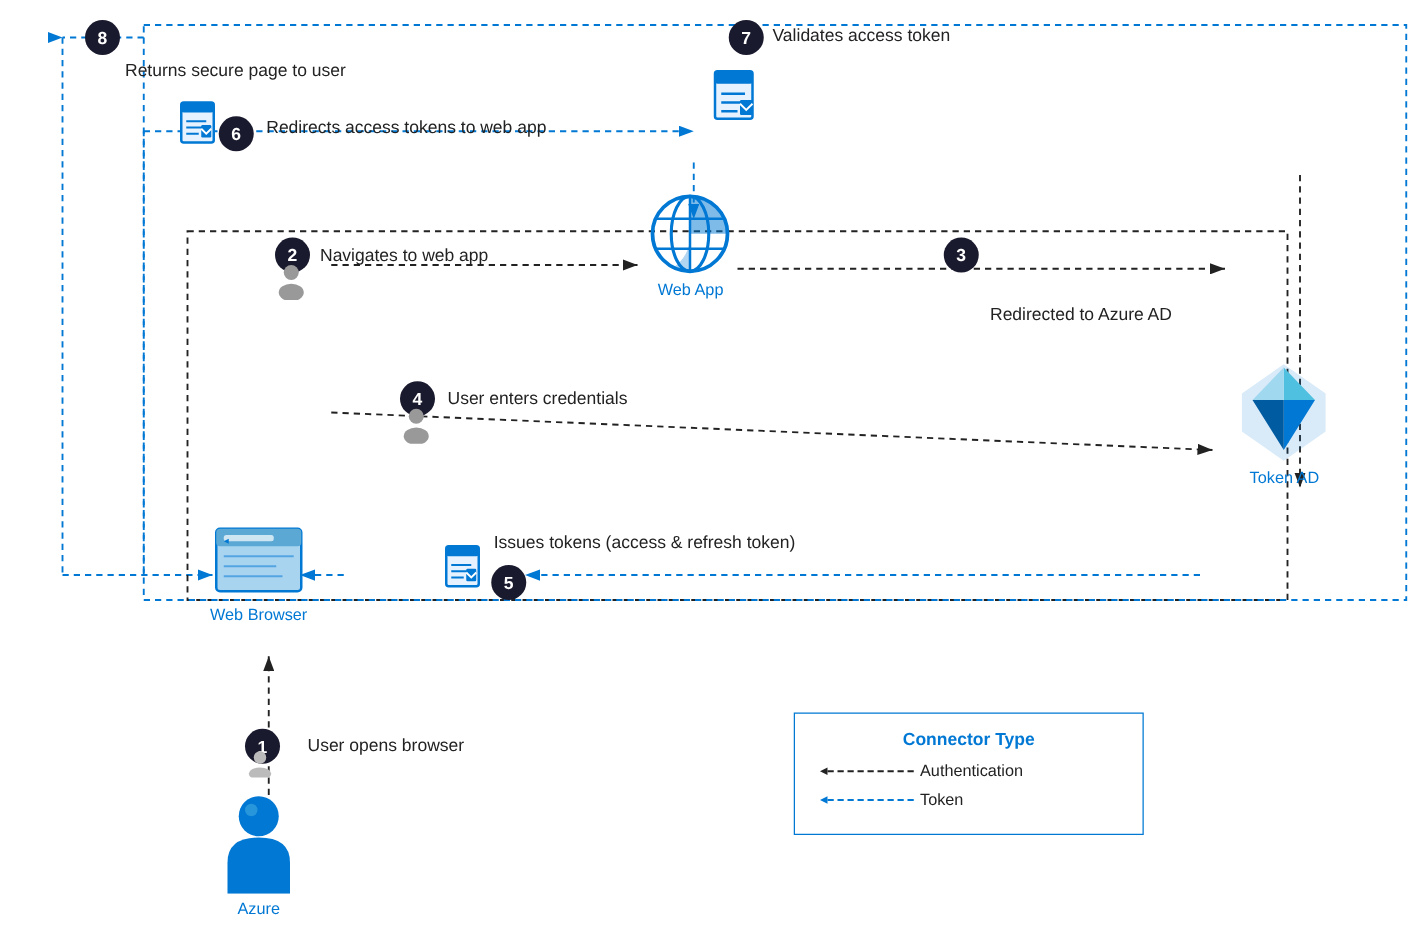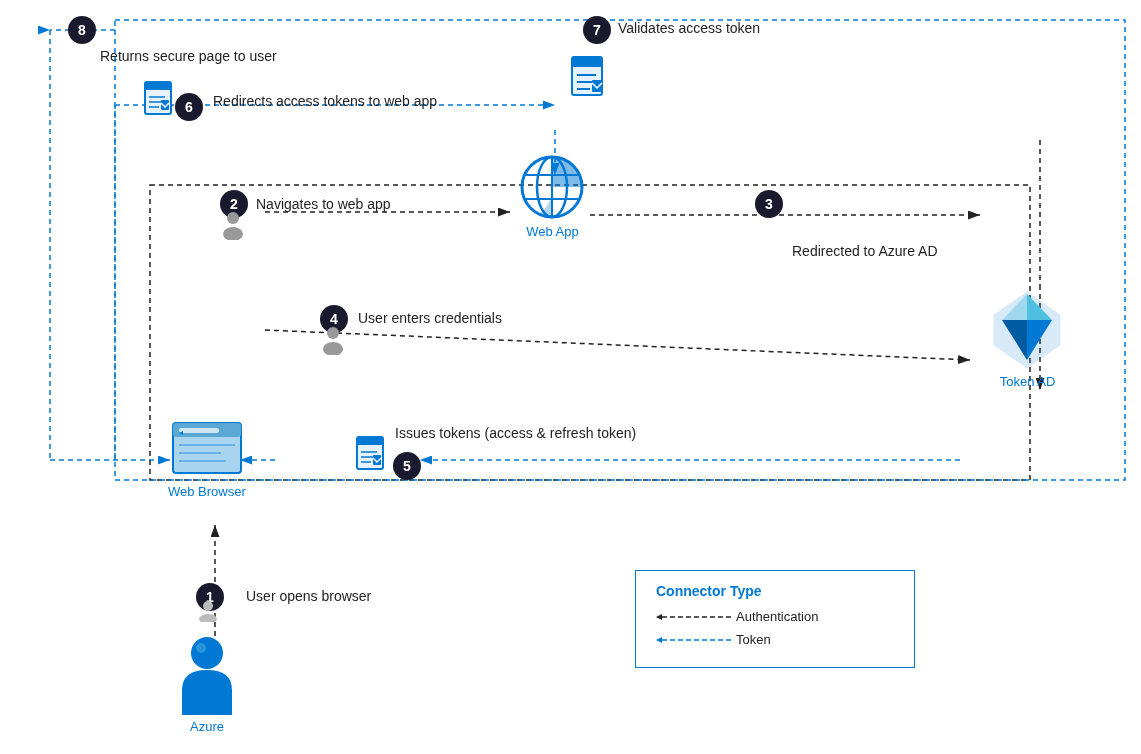--- a/index.html
+++ b/index.html
@@ -63,20 +63,21 @@
       z-index: 5;
       pointer-events: none;
     }
     
     .legend-box {
       position: absolute;
       border: 1.5px solid #0078d4;
       padding: 12px 20px;
       background: #fff;
       z-index: 10;
+      text-align: center;
     }
     .legend-title {
       font-size: 14px;
       font-weight: bold;
       color: #0078d4;
       margin-bottom: 10px;
     }
     .legend-row {
       display: flex;
       align-items: center;

